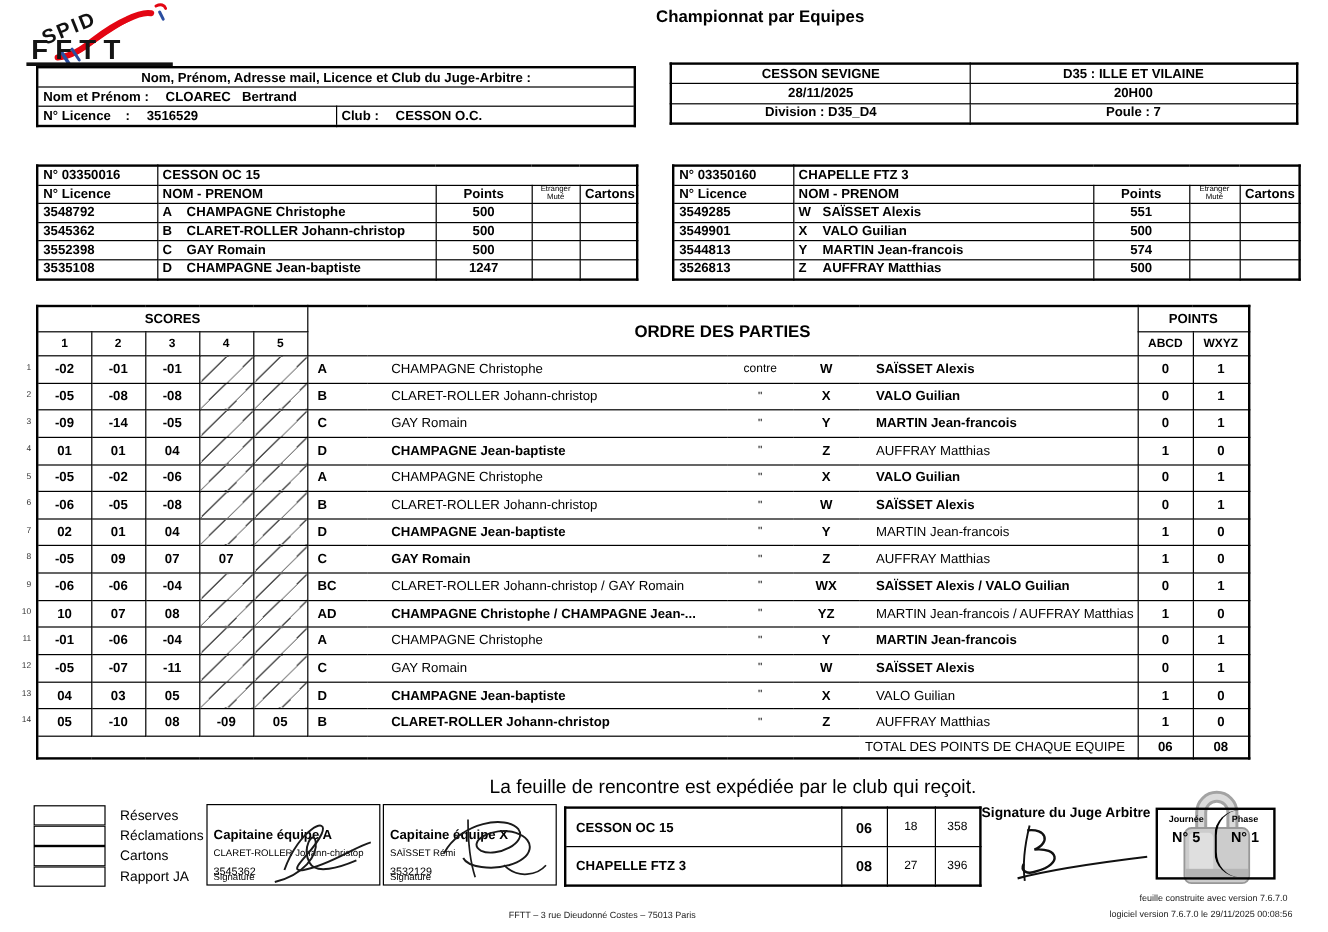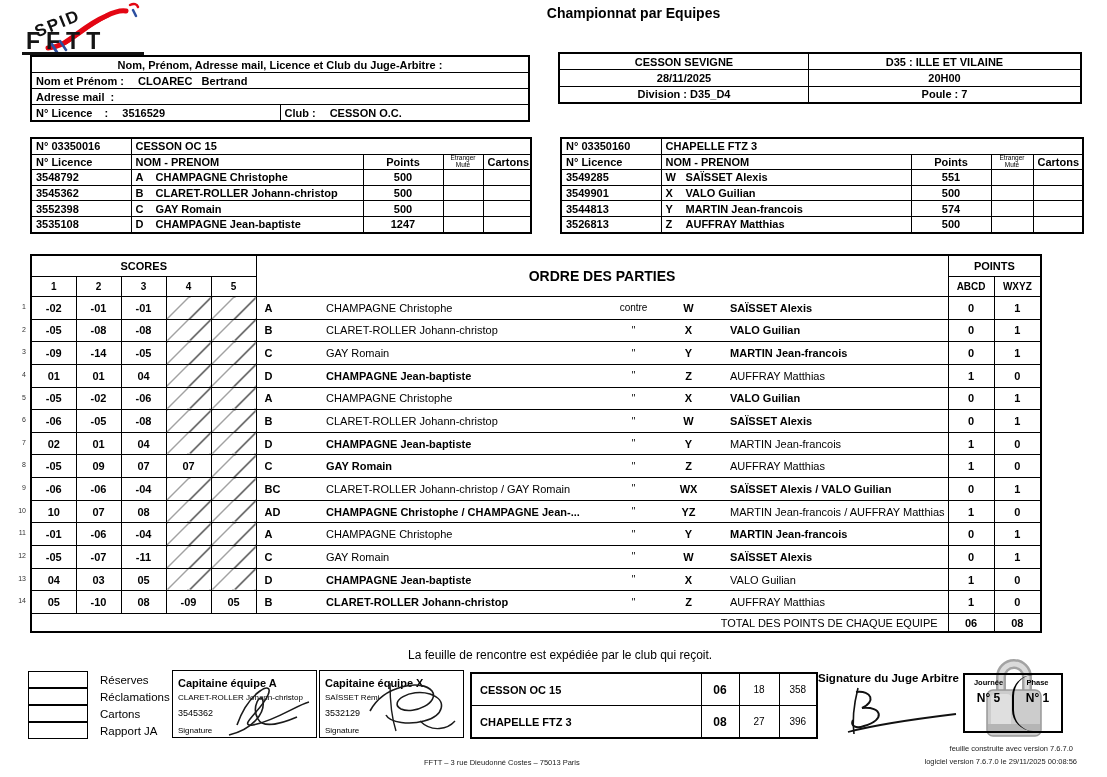--- a/index.html
+++ b/index.html
@@ -56,30 +56,30 @@
   .mt .vs{text-align:center;font-size:10px;}
   .mt .oltr{font-weight:bold;text-align:center;}
   .mt .oname{border-left:none;padding-left:14px;}
   .mt .pa,.mt .px{text-align:center;font-weight:bold;}
   .mt .trow{height:19px;}
   .mt .tot-label{text-align:right;padding-right:10px;}
   .mt .tot-a,.mt .tot-x{text-align:center;font-weight:bold;}
   .gutter{position:absolute;left:8px;top:296px;width:18px;}
   .gnum{height:22.65px;line-height:22.65px;font-size:7px;text-align:right;color:#333;}
 
-  .note{position:absolute;left:408px;top:648px;font-size:12px;}
+  .note{position:absolute;left:408px;top:648px;font-size:16px;}
 
   
   .checks{position:absolute;left:28px;top:671px;}
   .chk-row{display:flex;align-items:center;height:17px;}
   .chk-box{width:60px;height:17px;border:1px solid #000;box-sizing:border-box;margin-top:-1px;background:#fff;}
   .chk-label{padding-left:12px;font-size:11.5px;}
 
   
-  .cap{position:absolute;top:670px;width:145px;height:68px;border:1px solid #000;box-sizing:border-box;padding:6px 5px;}
+  .cap{position:absolute;top:670px;width:145px;height:68px;border:1px solid #000;box-sizing:border-box;padding:19px 5px;}
   .capA{left:172px;} .capX{left:319px;}
   .cap .cap-title{font-weight:bold;font-size:11px;}
   .cap .cap-name{font-size:8px;margin-top:4px;}
   .cap .cap-lic{font-size:9px;margin-top:6px;}
   .cap .cap-sig{position:absolute;left:5px;bottom:2px;font-size:8px;}
   .cap svg{position:absolute;left:40px;top:4px;}
 
   
   .res{position:absolute;left:470px;top:672px;width:346px;border:2px solid #000;}
   .res td{height:31px;}
@@ -126,23 +126,20 @@
     <div class="t2">Championnat par Equipes</div>
   </div>
 
   <table class="judge">
     <tbody>
         <tr>
           <td colspan="2" class="jh">Nom, Prénom, Adresse mail, Licence et Club du Juge-Arbitre :</td>
         </tr>
     <tr>
           <td colspan="2"><span class="jl">Nom et Prénom :</span><span class="jv">CLOAREC   Bertrand</span></td>
-        </tr>
-    <tr>
-          <td colspan="2"><span class="jl">Adresse mail  :</span></td>
         </tr>
     <tr>
       <td class="jc1"><span class="jl">N° Licence    :</span><span class="jv">3516529</span></td>
       <td><span class="jl">Club :</span><span class="jv">CESSON O.C.</span></td>
     </tr>
   </tbody>
     </table>
 
   <table class="minfo">
     <tbody id="minfo-body">

